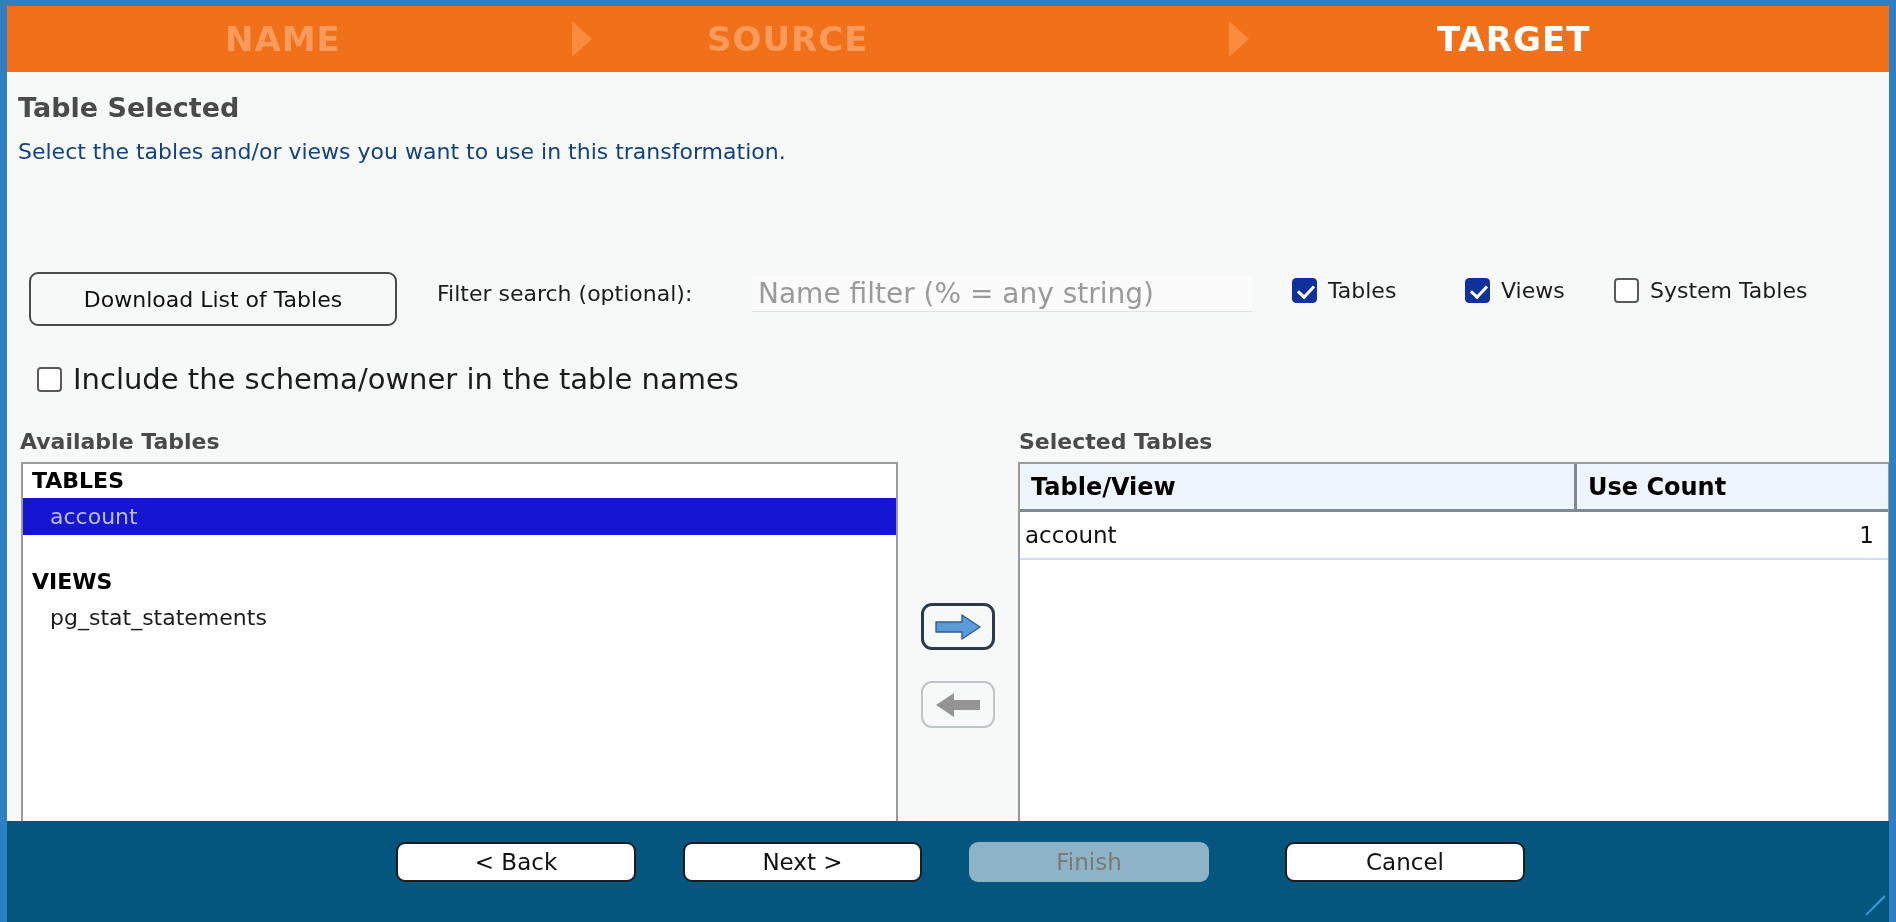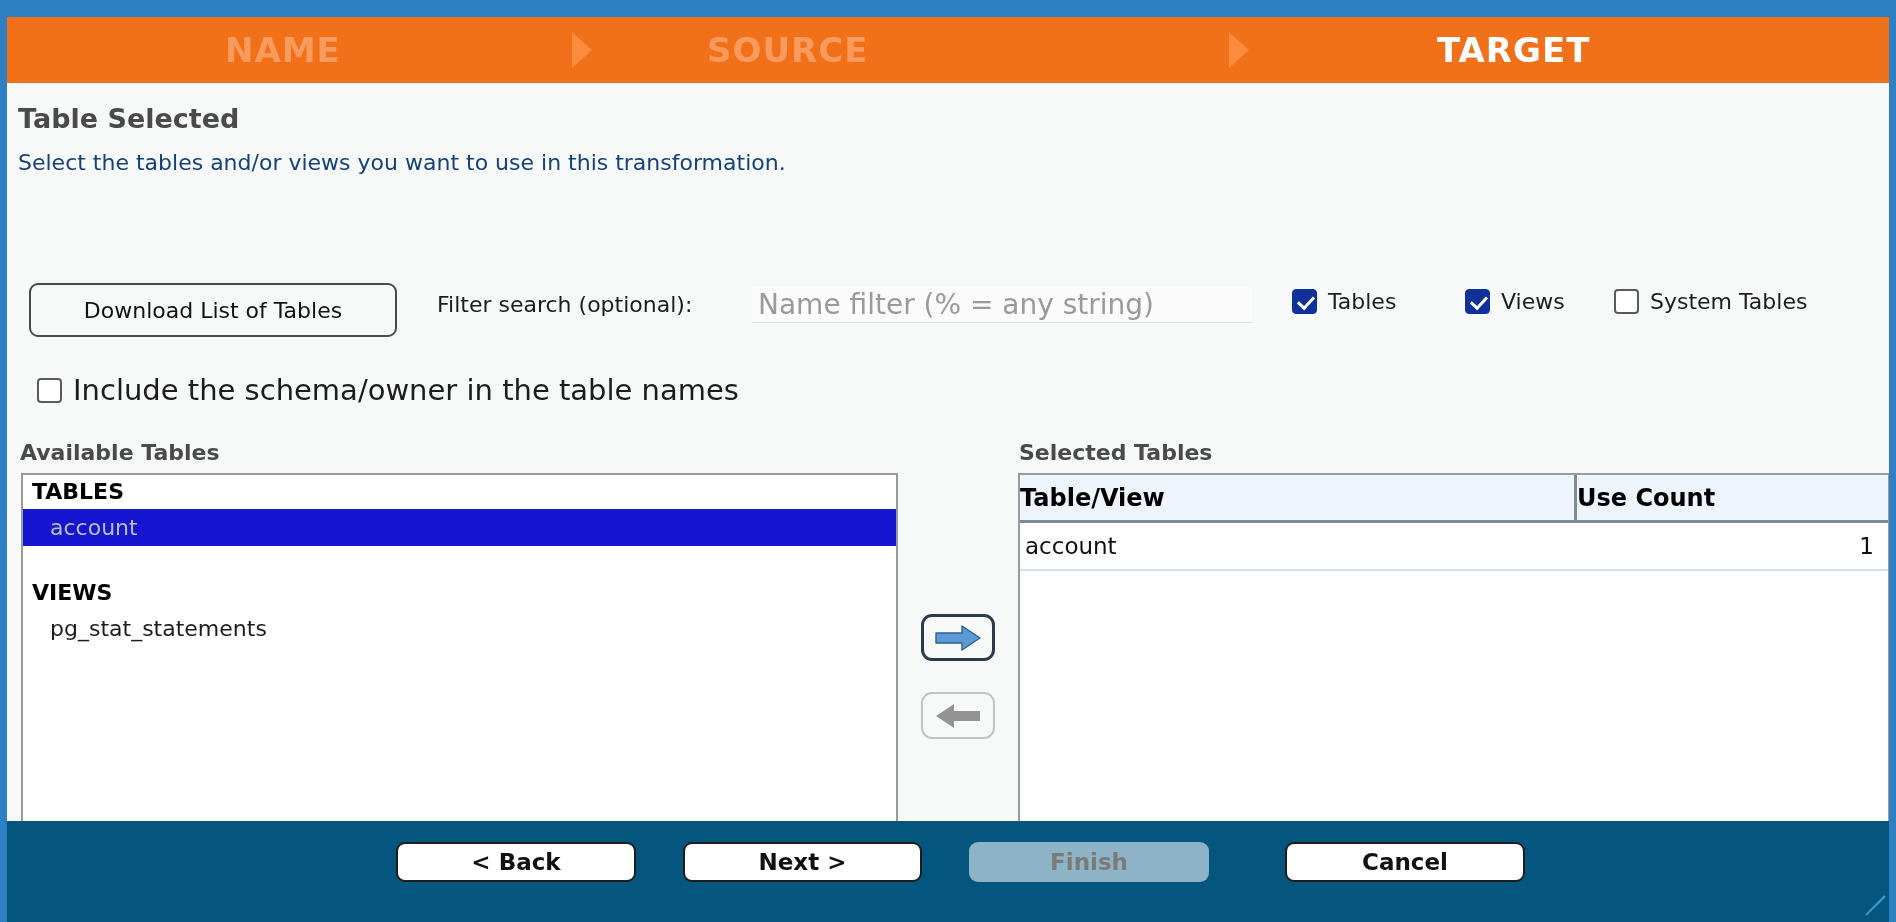--- a/index.html
+++ b/index.html
@@ -22,21 +22,20 @@
   }
 
   
   .wizard-bar {
     height: 66px;
     background: #f1711a;
     display: flex;
     align-items: center;
     flex: 0 0 auto;
     position: relative;
-    margin-top: 11px;
   }
   .wizard-step {
     font-size: 34px;
     font-weight: bold;
     letter-spacing: 1px;
     font-family: "DejaVu Sans", "Liberation Sans", sans-serif;
   }
   .step-name { position: absolute; left: 218px; color: #fa9a5c; }
   .step-source { position: absolute; left: 700px; color: #fa9a5c; }
   .step-target { position: absolute; left: 1430px; color: #ffffff; }
@@ -195,21 +194,21 @@
     height: 48px;
     border-bottom: 3px solid #7e8a93;
   }
   .grid-head-cell {
     background: #eef4fb;
     font-size: 24px;
     font-weight: bold;
     color: #000;
     display: flex;
     align-items: center;
-    padding-left: 0;
+    padding-left: 11px;
   }
   .gh-name  { width: 557px; border-right: 3px solid #7e8a93; }
   .gh-count { flex: 1 1 auto; }
 
   .grid-row {
     display: flex;
     height: 48px;
     border-bottom: 2px solid #cfe0f0;
     align-items: center;
   }
@@ -255,21 +254,20 @@
     position: relative;
   }
   .wiz-btn {
     position: absolute;
     top: 21px;
     height: 40px;
     border-radius: 9px;
     font-size: 23px;
     font-family: "DejaVu Sans", "Liberation Sans", sans-serif;
     cursor: pointer;
-    font-weight: bold;
   }
   .btn-back   { left: 389px; width: 240px; background: #fff; color: #111; border: 2px solid #1d1d1d; }
   .btn-next   { left: 676px; width: 239px; background: #fff; color: #111; border: 2px solid #1d1d1d; }
   .btn-finish { left: 962px; width: 240px; background: #8fb3c6; color: #7c7a77; border: none; cursor: default; }
   .btn-cancel { left: 1278px; width: 240px; background: #fff; color: #111; border: 2px solid #1d1d1d; }
 
   .resize-grip {
     position: absolute;
     right: 3px; bottom: 2px;
     width: 22px; height: 22px;

